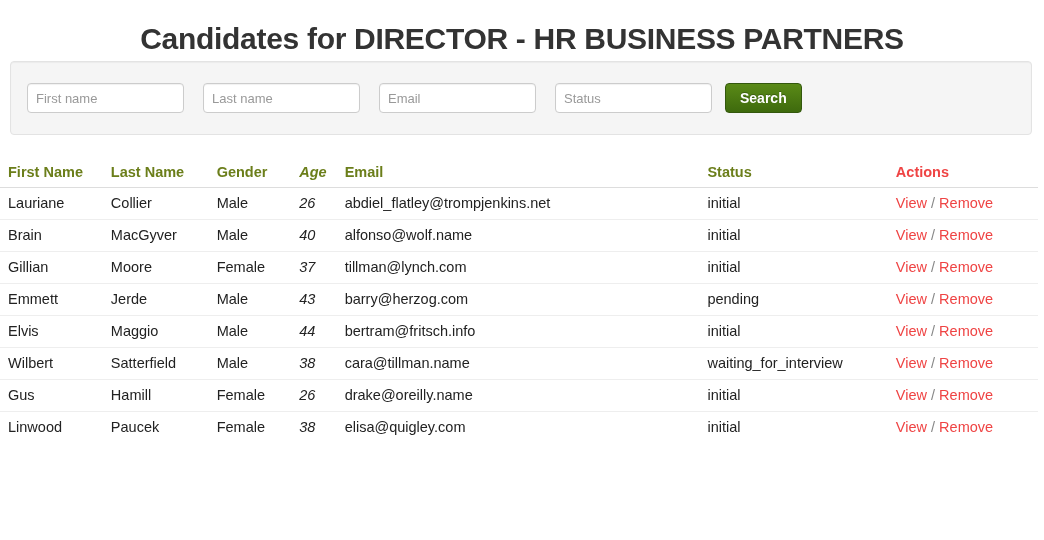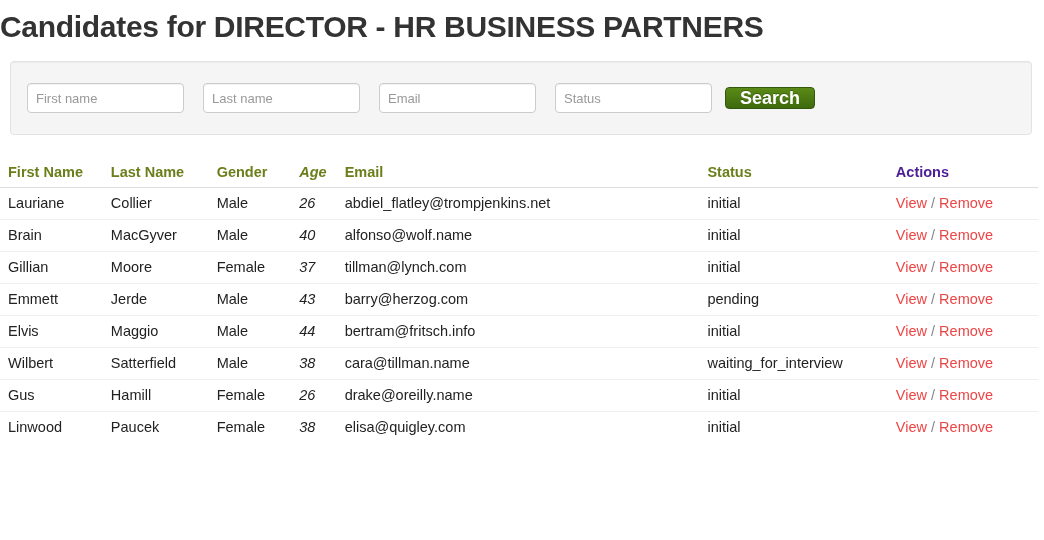--- a/index.html
+++ b/index.html
@@ -7,27 +7,27 @@
     margin: 0;
     padding: 0;
     width: 1044px;
     height: 540px;
     background: #ffffff;
     font-family: "Liberation Sans", sans-serif;
     overflow: hidden;
   }
 
   #page-title {
-    text-align: left;
+    text-align: center;
     font-size: 30px;
     font-weight: bold;
     color: #333333;
     letter-spacing: -0.3px;
     margin: 0;
-    padding-top: 8px;
+    padding-top: 20px;
     padding-bottom: 2px;
     line-height: 38px;
   }
 
   #search-panel {
     position: absolute;
     left: 10px;
     top: 61px;
     width: 1022px;
     height: 74px;
@@ -57,28 +57,28 @@
     box-shadow: inset 0 1px 1px rgba(0,0,0,0.06);
     outline: none;
   }
   .search-field::placeholder { color: #999999; opacity: 1; }
   #field-first-name { width: 157px; }
   #field-last-name  { width: 157px; }
   #field-email      { width: 157px; }
   #field-status     { width: 157px; margin-right: 13px; }
 
   #search-button {
-    height: 22px;
+    height: 30px;
     padding: 0 14px;
     border: 1px solid #33580d;
     border-radius: 4px;
     background: linear-gradient(to bottom, #5a8a17 0%, #3e6a0d 100%);
     color: #ffffff;
     font-family: "Liberation Sans", sans-serif;
-    font-size: 18px;
+    font-size: 14px;
     font-weight: bold;
     cursor: pointer;
     text-shadow: 0 -1px 0 rgba(0,0,0,0.25);
   }
 
   #candidates-table {
     position: absolute;
     left: 0px;
     top: 160px;
     width: 1038px;
@@ -89,21 +89,21 @@
 
   #candidates-table th {
     text-align: left;
     font-weight: bold;
     font-size: 14.5px;
     color: #6b7e1a;
     padding: 4px 0 7px 0;
     border-bottom: 1px solid #dddddd;
     vertical-align: bottom;
   }
-  #candidates-table th.actions-header { color: #4c1d95; margin-left: 26px; }
+  #candidates-table th.actions-header { color: #ef4444; margin-left: 26px; }
 
   #candidates-table td {
     padding: 7px 0 7px 0;
     border-top: 1px solid #eeeeee;
     vertical-align: middle;
     line-height: 17px;
   }
   #candidates-table tbody tr:first-child td { border-top: none; }
 
   .col-first   { width: 110px; padding-left: 8px !important; }

